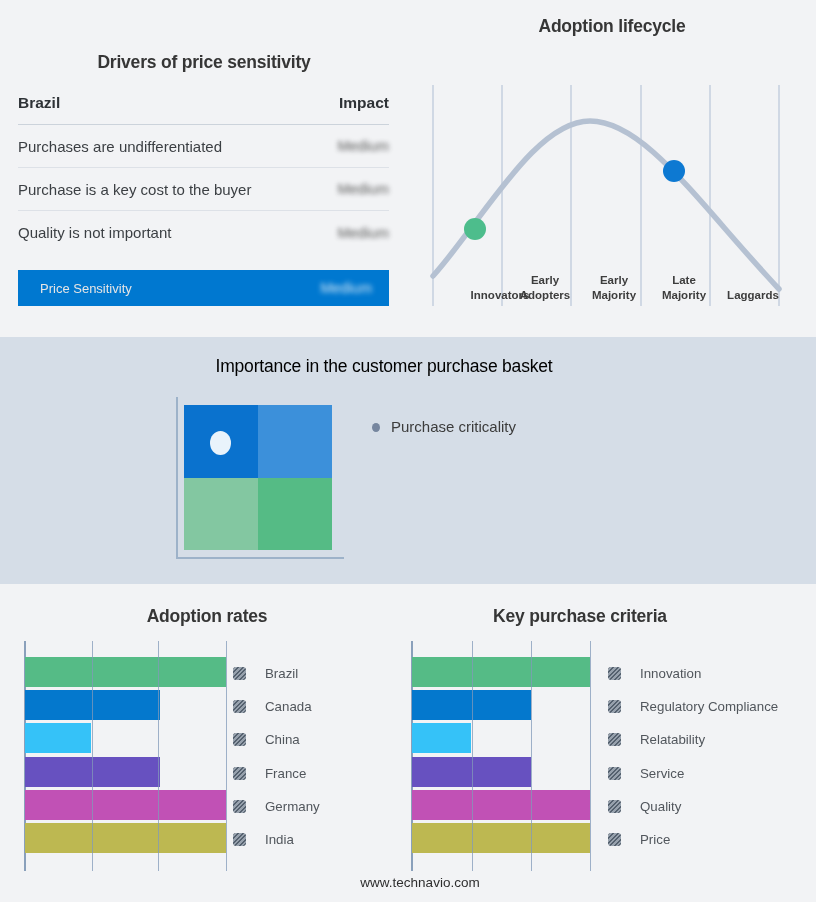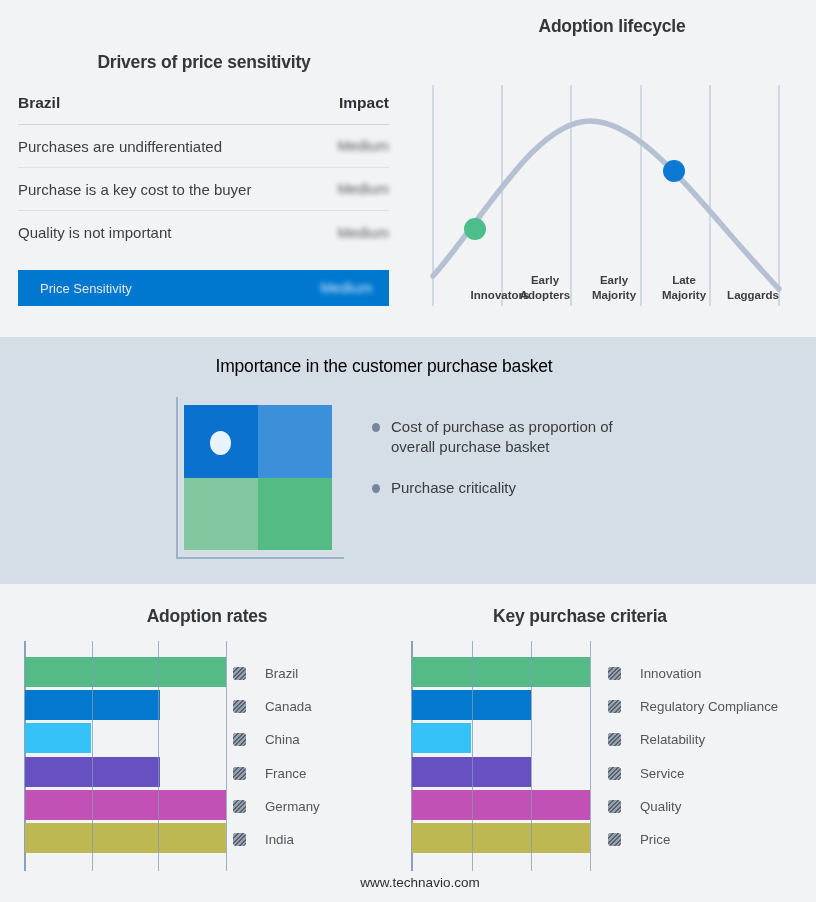--- a/index.html
+++ b/index.html
@@ -129,24 +129,20 @@
     <div style="background: rgb(10, 114, 206);"></div>
     <div style="background: rgb(60, 144, 218);"></div>
     <div style="background: rgb(131, 199, 161);"></div>
     <div style="background: rgb(85, 187, 133);"></div>
     <div class="quad-dot"></div>
   </div>
 
   <ul class="bullets">
     <li>
       <span class="dot"></span>
-      <span>Cost of purchase as proportion of overall purchase basket</span>
-    </li>
-    <li>
-      <span class="dot"></span>
       <span>Purchase criticality</span>
     </li>
   </ul>
 
   <div class="sec-title" style="left:0; top:606px; width:414px;">Adoption rates</div>
 
   <div class="vline axis" style="left:23.5px;"></div>
   <div class="vline grid" style="left:91.5px;"></div>
   <div class="vline grid" style="left:157.5px;"></div>
   <div class="vline grid" style="left:225.5px;"></div>

